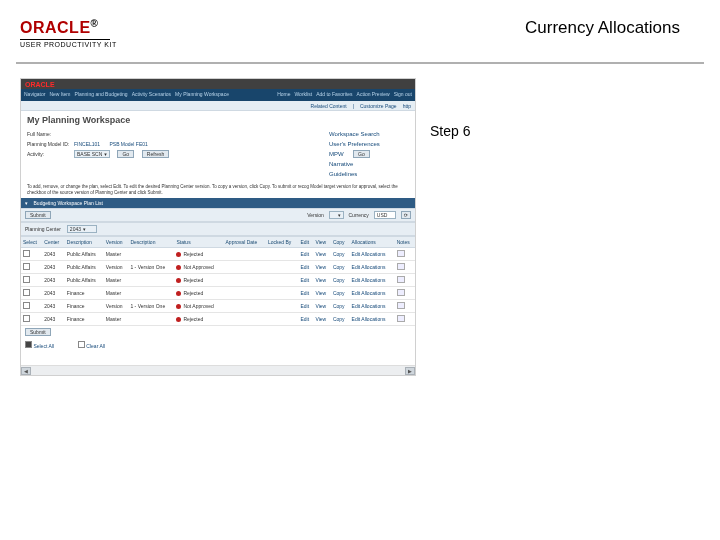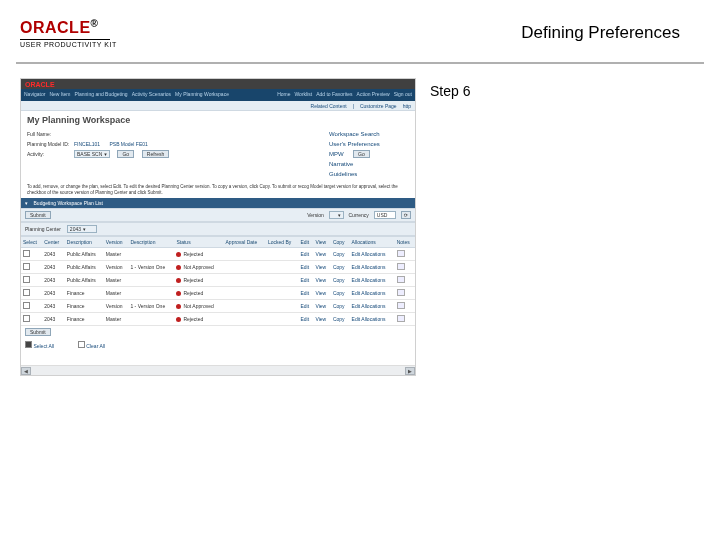--- a/index.html
+++ b/index.html
@@ -1,28 +1,28 @@
 <!DOCTYPE html>
 <html><head>
 <meta charset="utf-8">
 <style>
   * { box-sizing: border-box; margin: 0; padding: 0; }
   body { width: 720px; height: 540px; font-family: Arial, Helvetica, sans-serif; background: #fff; color: #000; position: relative; }
 
   .header { padding: 18px 20px 8px 20px; }
-  .header-row { display: flex; justify-content: space-between; align-items: center; }
+  .header-row { display: flex; justify-content: space-between; align-items: flex-start; }
   .logo { font-size: 16px; font-weight: bold; color: #b00000; letter-spacing: 0.5px; }
   .logo-sub { font-size: 7px; letter-spacing: 0.5px; margin-top: 1px; }
   .logo-sub-line { border-top: 1px solid #000; width: 90px; margin: 2px 0 1px; }
   .page-title { font-size: 17px; text-align: right; padding-right: 20px; }
   .hr { border: none; border-top: 2px solid #b0b0b0; margin: 6px 16px 0; }
 
   .content { display: flex; padding: 14px 16px 0 20px; gap: 10px; }
   .shot { flex: 0 0 400px; }
-  .instructions { flex: 1; font-size: 13px; line-height: 1.3; padding-top: 4px; }
+  .instructions { flex: 1; font-size: 13px; line-height: 1.3; padding-top: 4px; margin-top: 40px; }
   .step { font-size: 14px; margin-bottom: 18px; }
   .strong { font-weight: bold; }
 
   
   .app { border: 1px solid #d0d0d0; width: 396px; font-size: 6px; color: #333; background: #fff; }
   .app-topbar { background: #404040; color: #fff; padding: 2px 4px; display: flex; align-items: center; height: 10px; }
   .app-topbar .tlogo { color: #ff2a2a; font-weight: bold; font-size: 7px; margin-right: 4px; }
   .app-nav { background: #18456b; color: #b8d4ea; display: flex; height: 12px; }
   .nav-left { display: flex; gap: 4px; padding: 2px 3px; }
   .nav-right { margin-left: auto; display: flex; gap: 4px; padding: 2px 3px; }
@@ -57,21 +57,21 @@
 </head>
 <body>
 
 <div class="header">
   <div class="header-row">
     <div>
       <div class="logo"><span>ORACLE</span><span style="color:#000;font-size:10px;vertical-align:super">®</span></div>
       <div class="logo-sub-line"></div>
       <div class="logo-sub">USER PRODUCTIVITY KIT</div>
     </div>
-    <div class="page-title">Defining Preferences</div>
+    <div class="page-title">Currency Allocations</div>
   </div>
 </div>
 <hr class="hr">
 
 <div class="content">
   <div class="shot">
     <div class="app">
       <div class="app-topbar">
         <span class="tlogo">ORACLE</span>
       </div>

